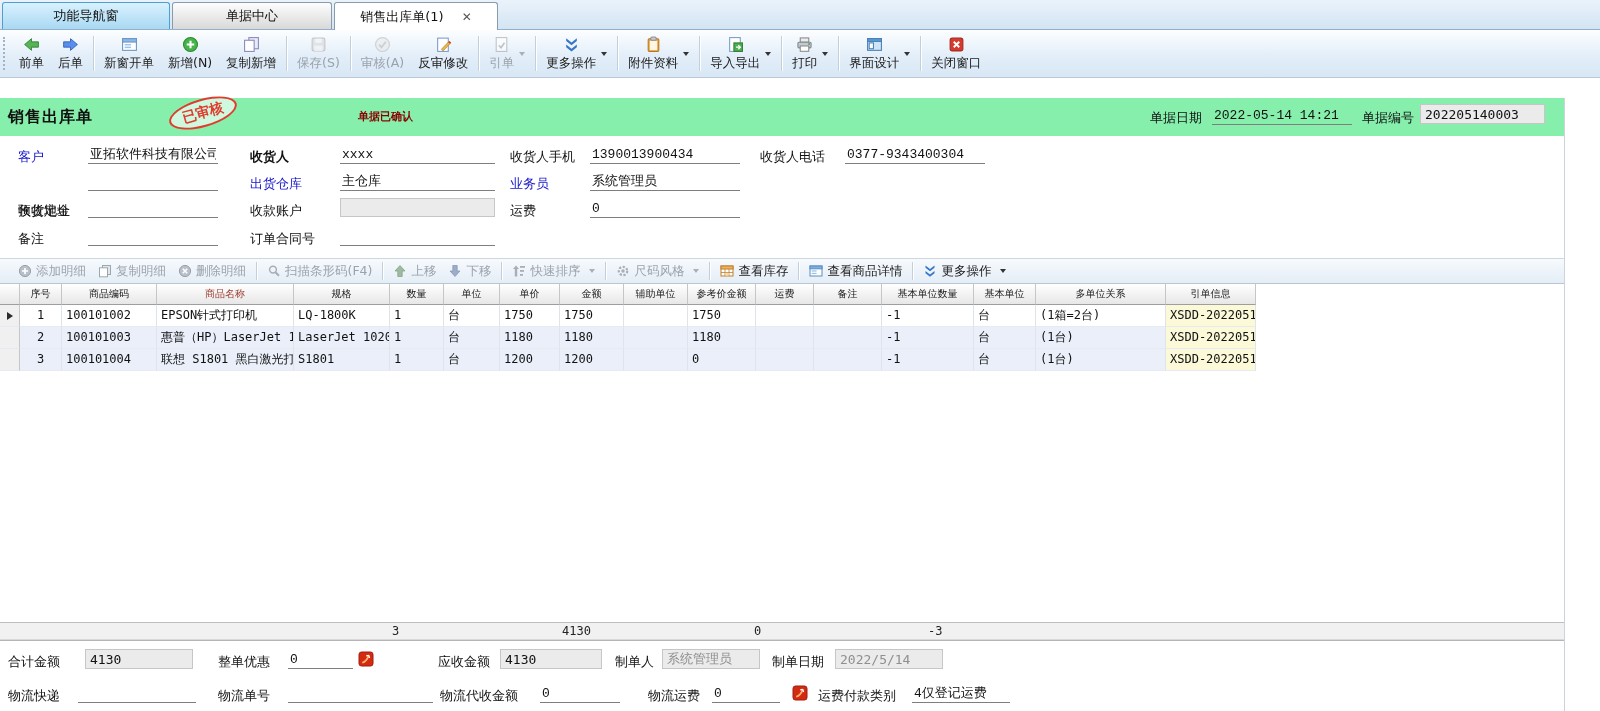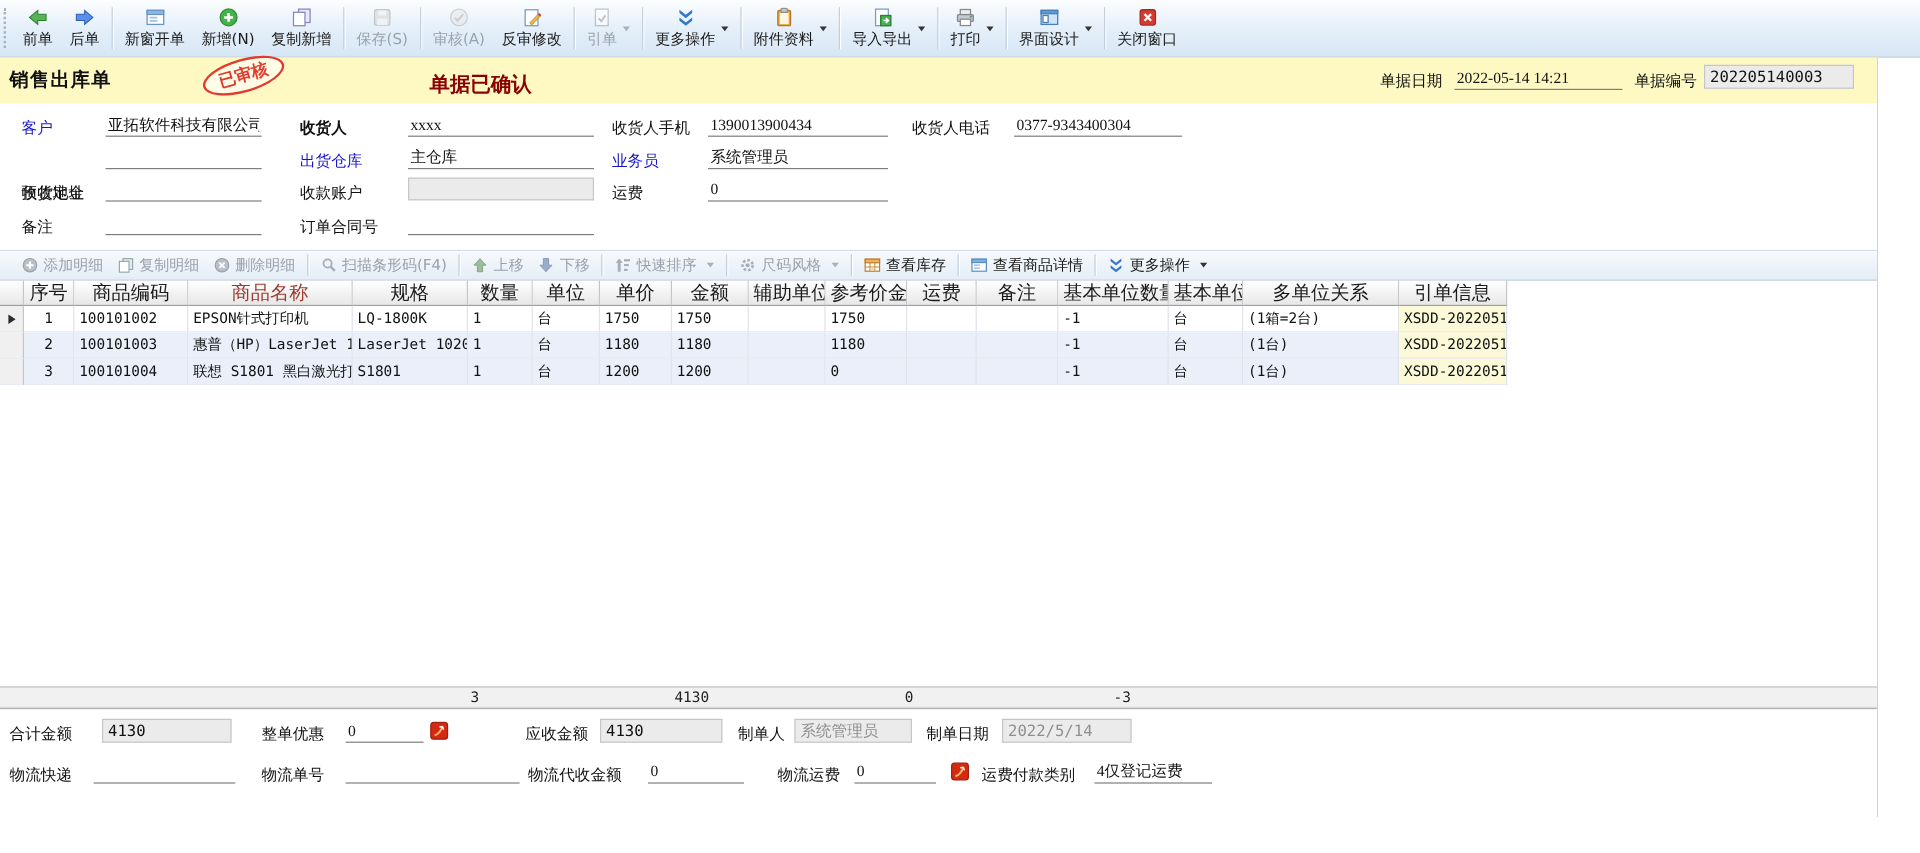--- a/index.html
+++ b/index.html
@@ -30,29 +30,29 @@
   .caret { width:0; height:0; border-left:3.5px solid transparent; border-right:3.5px solid transparent;
     border-top:4px solid #333; margin-left:5px; }
   .dis .tlabel { color:#9aa2ac; }
   .dis .ticon { filter:grayscale(1) opacity(.55); }
   .dis .caret { border-top-color:#a8b0b8; }
 
   
   .content { width:1565px; border-right:1px solid #ccd3db; }
 
   
-  .titlebar { height:38px; position:relative; background:#fef9c3; }
+  .titlebar { height:38px; position:relative; background:#86efac;margin-top:20px; }
   .doc-title { position:absolute; left:8px; top:9px; font-size:16px; font-weight:bold; letter-spacing:1px; }
   .stamp { position:absolute; left:168px; top:1px; padding:3px 12px; border:2px solid #e23b2e; border-radius:50%;
     color:#e23b2e; font-weight:bold; font-size:14px; transform:rotate(-16deg); background:rgba(255,255,255,.6); }
-  .doc-status { position:absolute; left:358px; top:11px; color:#8b0000; font-weight:bold; font-size:17px; }
+  .doc-status { position:absolute; left:358px; top:11px; color:#8b0000; font-weight:bold; font-size:11px; }
   .flabel { font-size:13px; color:#111; white-space:nowrap; }
   .flabel.blue { color:#1414cc; }
   .ulfield { background:transparent; border:none; border-bottom:1px solid #7e7e7e; height:19px;
-    font-family:Liberation Serif, serif; font-size:13px; color:#111; padding:0 2px; outline:none; }
+    font-family:Liberation Mono, monospace; font-size:13px; color:#111; padding:0 2px; outline:none; }
   .boxfield { background:#ebebeb; border:1px solid #c6c6c6; height:20px;
     font-family:"DejaVu Sans Mono","DejaVu Sans",monospace; font-size:13px; color:#111; padding:0 4px; outline:none; }
   .boxfield.graytext { color:#8f8f8f; }
   .abs { position:absolute; }
 
   
   .formarea { height:122px; position:relative; background:#fff; }
 
   
   .gridbar { height:26px; background:linear-gradient(#f7fafd,#e4edf6); border-top:1px solid #cdd7e1;
@@ -65,21 +65,21 @@
   .gsep { width:1px; align-self:stretch; background:#c2cfdd; margin:3px 4px; box-shadow:1px 0 0 #fff; }
 
   
   .gridwrap { height:356px; position:relative; background:#fff; display:flex; flex-direction:column; }
   .g-row { display:flex; height:22px; }
   .g-row.head { height:21px; }
   .g-cell { border-right:1px solid #dfe3ea; border-bottom:1px solid #e6eaf1; padding:0 4px; line-height:21px;
     font-family:"DejaVu Sans Mono","DejaVu Sans",monospace; font-size:12px; overflow:hidden; white-space:nowrap; }
   .head .g-cell { background:linear-gradient(#ffffff,#e7e7e7); border-right:1px solid #c6c6c6;
     border-bottom:1px solid #9e9e9e; font-family:"DejaVu Sans","Liberation Sans",sans-serif;
-    font-size:16px; text-align:center; color:#1a1a1a; line-height:20px; }
+    font-size:10px; text-align:center; color:#1a1a1a; line-height:20px; }
   .head .g-cell.hred { color:#9c3a2e; }
   .c0{width:20px;} .c1{width:42px;text-align:center;} .c2{width:95px;} .c3{width:137px;} .c4{width:96px;}
   .c5{width:54px;} .c6{width:56px;} .c7{width:60px;} .c8{width:64px;} .c9{width:64px;} .c10{width:68px;}
   .c11{width:58px;} .c12{width:68px;} .c13{width:92px;} .c14{width:62px;} .c15{width:130px;} .c16{width:90px;}
   .rowind { background:#f0f0f0; border-right:1px solid #c6c6c6; display:flex; align-items:center; justify-content:center; }
   .r1 .g-cell, .r2 .g-cell { background:#eaeffa; }
   .r1 .rowind, .r2 .rowind { background:#f0f0f0; }
   .g-cell.yellow { background:#fbf9d8 !important; }
   .curmark { width:0; height:0; border-left:6px solid #2b2b2b; border-top:4px solid transparent; border-bottom:4px solid transparent; }
   .gridfill { flex:1; background:#fff; }
@@ -89,20 +89,28 @@
   
   .footer { height:91px; border-top:1px solid #b5b5b5; position:relative; background:#fff; }
   .redbtn { width:16px; height:16px; display:block; cursor:pointer; }
   .redbtn svg { width:16px; height:16px; display:block; }
 </style>
 </head>
 <body>
 
 <div class="app">
 
+  <div class="tabbar">
+    <div class="tab t1"><span>功能导航窗</span></div>
+    <div class="tab t2"><span>单据中心</span></div>
+    <div class="tab t3">
+      <span>销售出库单(1)</span>
+      <span class="tclose">✕</span>
+    </div>
+  </div>
 
   <div class="toolbar">
     <div class="drag"></div>
 
     <div class="tbtn">
         <div class="tmain">
       <span class="ticon">
             <svg viewBox="0 0 16 16">
               <path d="M1.5 8 L8 2.5 V5.5 H14.5 V10.5 H8 V13.5 Z" fill="#56b456" stroke="#2e7d32" stroke-width="0.8"></path>
             </svg>

